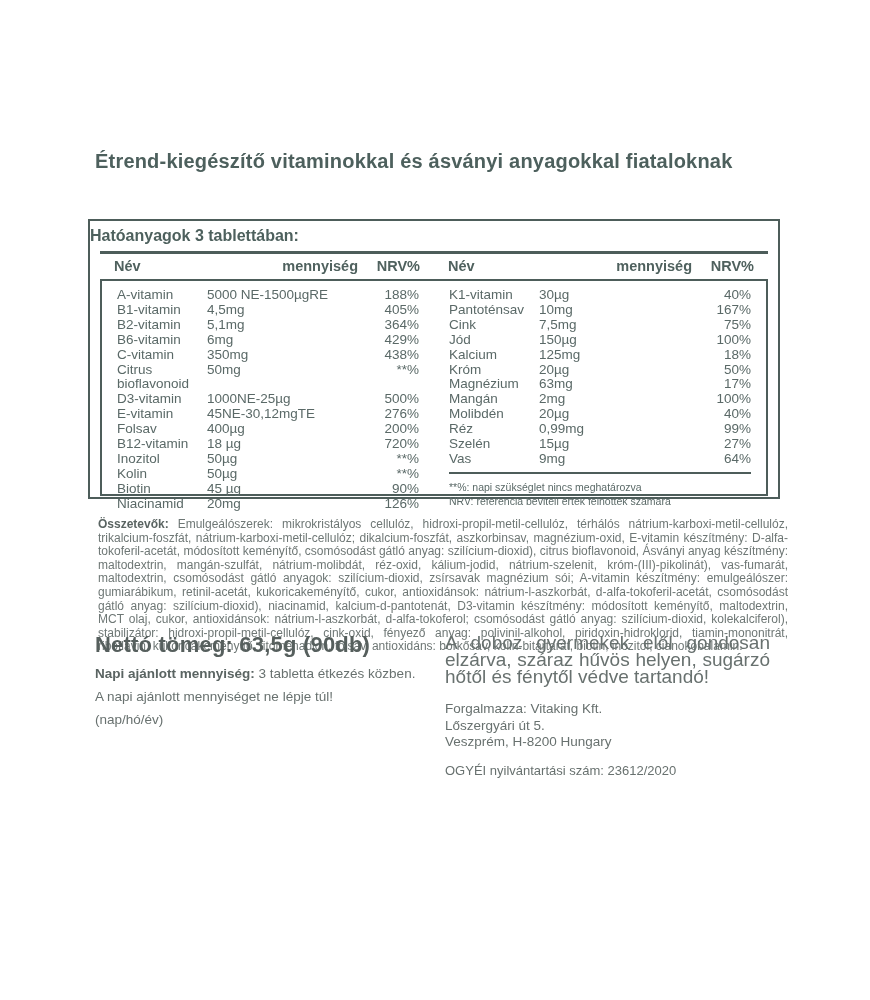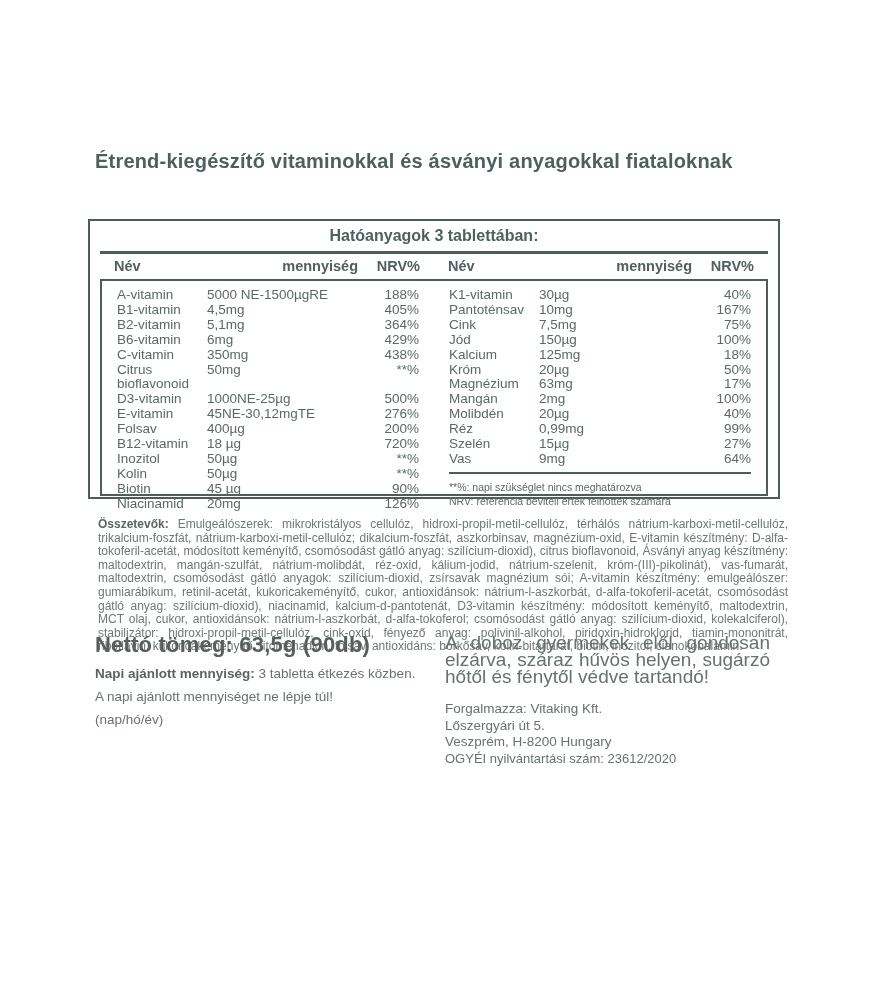--- a/index.html
+++ b/index.html
@@ -12,21 +12,21 @@
     position:absolute;left:95px;top:144px;width:660px;
     font-size:20px;font-weight:bold;line-height:34px;color:#4d605d;
     letter-spacing:0.2px;
   }
   
   .facts-box{
     position:absolute;left:88px;top:219px;width:692px;height:280px;
     border:2px solid #4d5d5a;box-sizing:border-box;color:#5a6967;
   }
   .facts-title{
-    text-align:center;font-size:16px;font-weight:bold;color:#4d605d;
+    text-align:left;font-size:16px;font-weight:bold;color:#4d605d;
     margin-top:6px;
   }
   .table-content{margin:0 10px;}
   .thick-divider{height:3px;background:#4d5d5a;margin-top:6px;}
   .facts-header{display:flex;padding:4px 0 5px 0;}
   .facts-header .half{
     width:50%;box-sizing:border-box;display:grid;
     grid-template-columns:1fr 150px 62px;padding:0 14px;
     font-size:14.5px;font-weight:bold;color:#4f615e;
   }
@@ -66,21 +66,21 @@
   .bl-line b{color:#5a6462;}
   .bl-par{font-size:13.5px;line-height:16.5px;margin:12px 0 0 0;text-align:justify;}
   .date-note{font-size:13.5px;line-height:16.5px;margin:2px 0 0 0;}
   
   .bottom-right{
     position:absolute;left:445px;top:634px;width:325px;color:#68716f;
   }
   .storage{font-size:19px;line-height:17px;text-align:justify;margin:0;}
   .addr-block{margin-top:16px;}
   .addr-line{font-size:13.5px;line-height:16.5px;}
-  .registration{font-size:13px;margin-top:0;}
+  .registration{font-size:13px;margin-top:12px;}
 </style>
 </head>
 <body>
 
 <div class="page-title">Étrend-kiegészítő vitaminokkal és ásványi anyagokkal fiataloknak</div>
 
 <div class="facts-box">
   <div class="facts-title">Hatóanyagok 3 tablettában:</div>
   <div class="table-content">
     <div class="thick-divider"></div>

